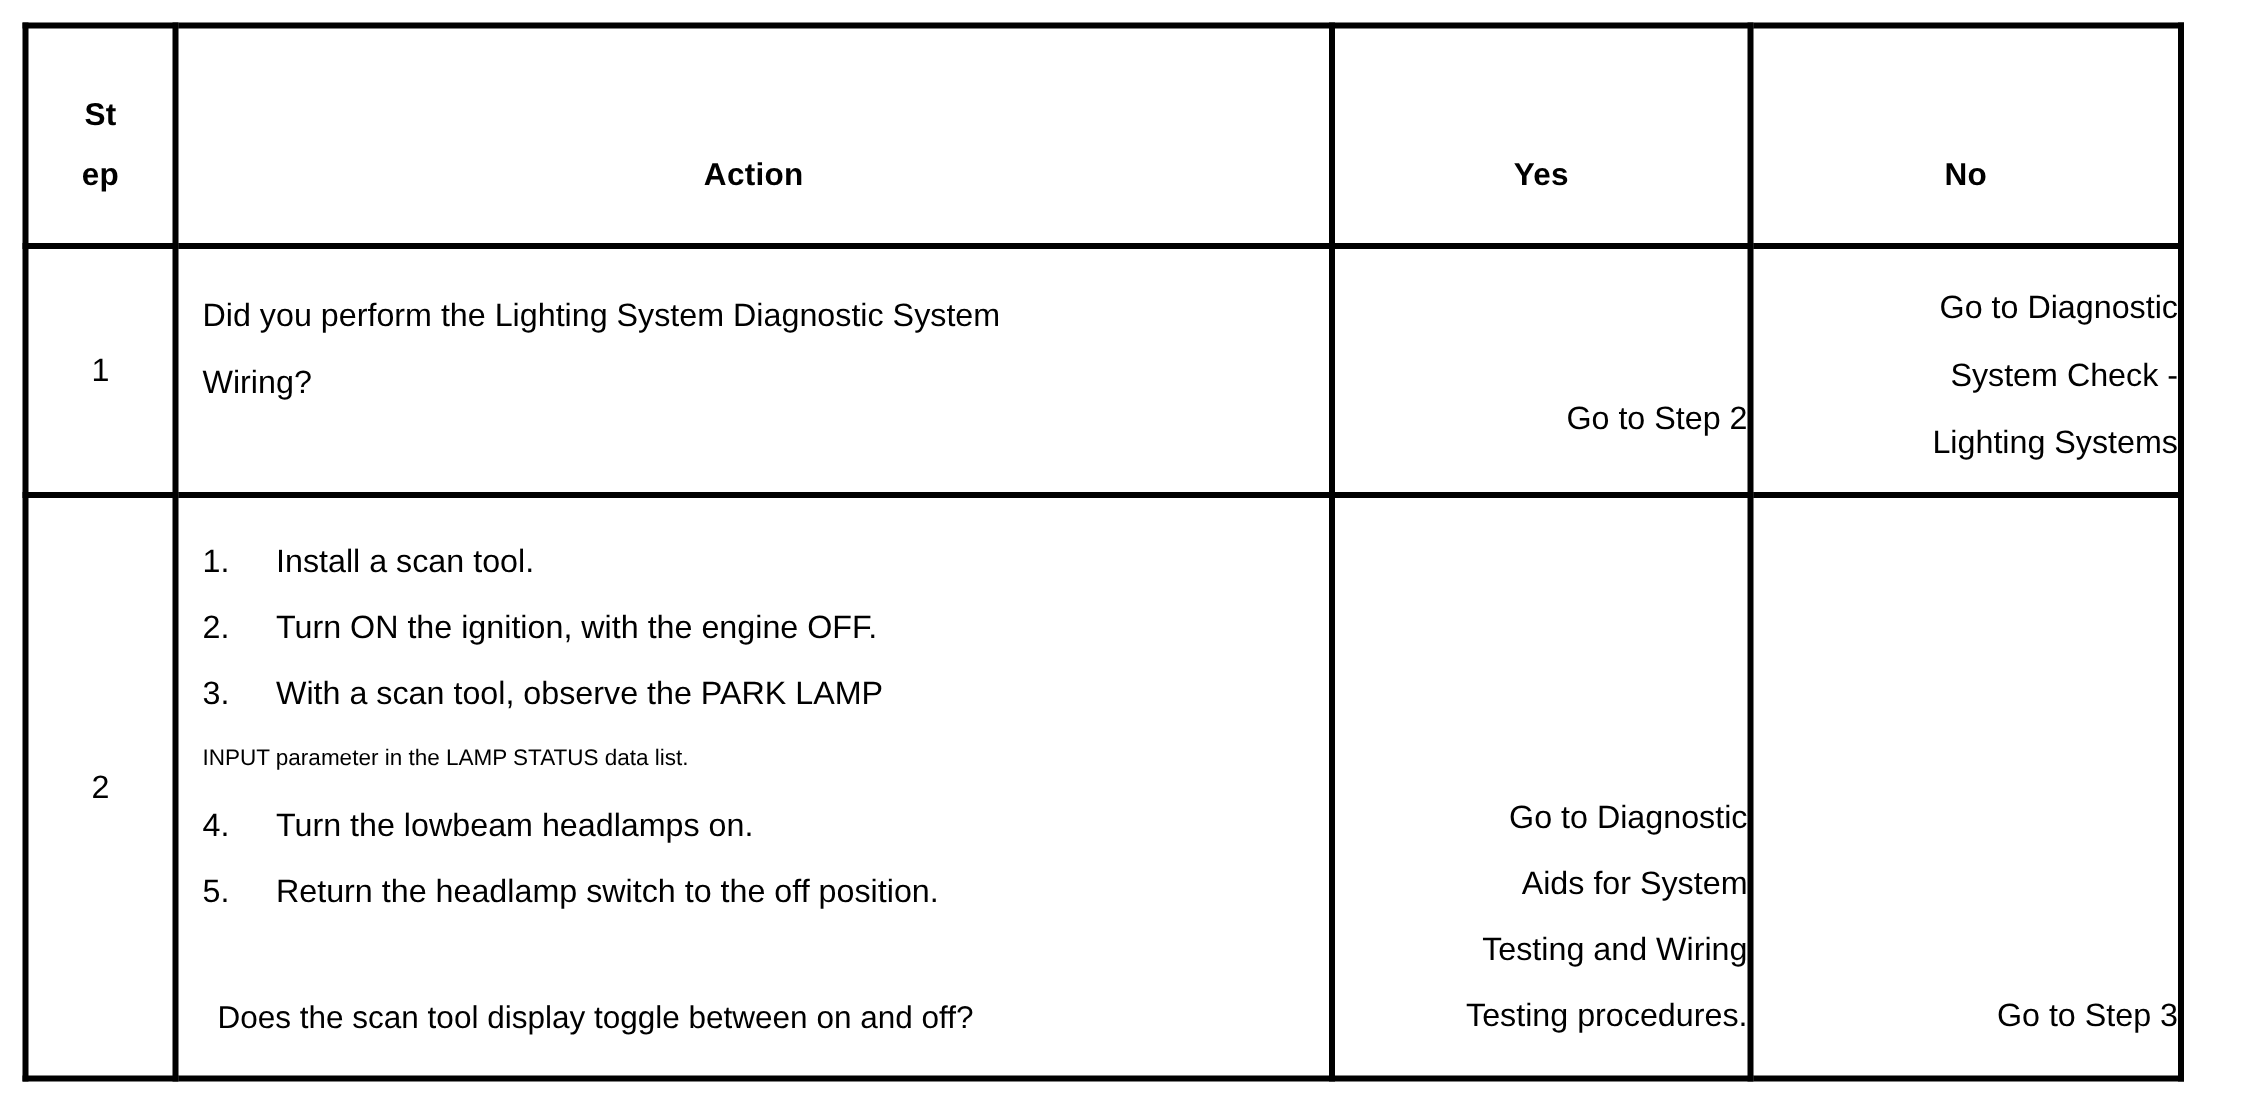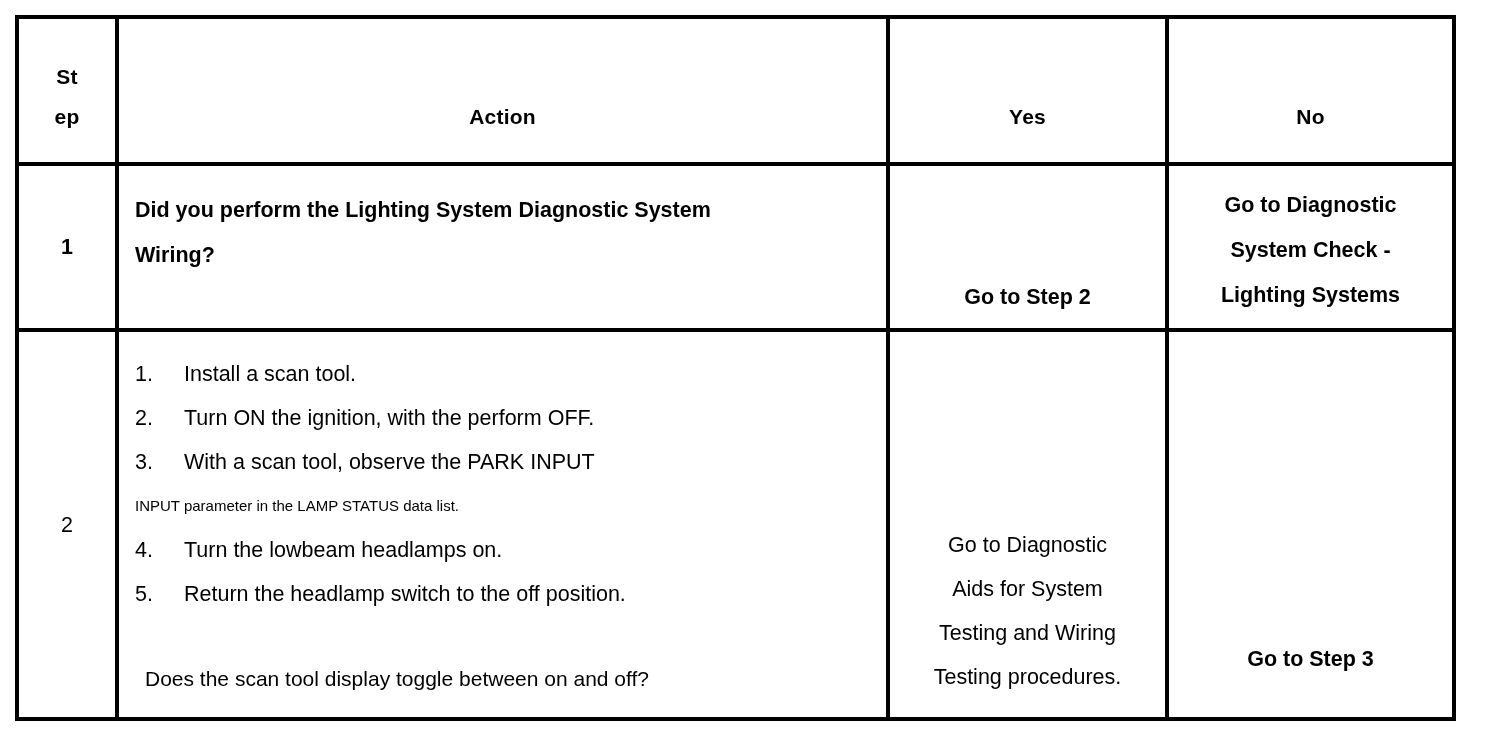--- a/index.html
+++ b/index.html
@@ -68,43 +68,42 @@
   
   .cell {
     box-sizing: border-box;
     height: 100%;
     display: flex;
     flex-direction: column;
   }
   .cell.v-center  { justify-content: center; }
   .cell.v-bottom  { justify-content: flex-end; }
   .cell.v-top     { justify-content: flex-start; }
-  .cell.h-center  { align-items: center; }
+  .cell.h-center  { align-items: flex-end; }
   .cell.h-left    { align-items: flex-start; }
 
   .step-num {
     font-size: 21.5px;
     line-height: 30px;
     text-align: center;
     width: 100%;
   }
 
   
-  .r1 td { height: 162px; font-weight: bold; }
+  .r1 td { height: 162px; }
   .action-1 {
     padding: 22px 0 0 16px;
   }
   .action-1 .line {
     font-size: 21.5px;
     line-height: 45px;
   }
 
   .yes-1 {
     padding-bottom: 26px;
-    margin-top: 18px;
   }
   .yes-1 .line,
   .no-1 .line {
     font-size: 21.5px;
     line-height: 45px;
     text-align: center;
   }
   .no-1 {
     padding-top: 17px;
   }
@@ -147,22 +146,21 @@
 
   .yes-2 {
     padding-bottom: 18px;
   }
   .yes-2 .line {
     font-size: 21.5px;
     line-height: 44px;
     text-align: center;
   }
   .no-2 {
-    padding-bottom: 36px;
-    font-weight: bold;
+    padding-bottom: 18px;
   }
   .no-2 .line {
     font-size: 21.5px;
     line-height: 44px;
     text-align: center;
   }
 </style>
 </head>
 <body>
 
@@ -237,25 +235,25 @@
         </td>
         <td>
           <div class="cell v-top h-left action-2">
             <ol class="olist">
               <li>
                 <span class="marker">1.</span>
                 <span>Install a scan tool.</span>
               </li>
               <li>
                 <span class="marker">2.</span>
-                <span>Turn ON the ignition, with the perform OFF.</span>
+                <span>Turn ON the ignition, with the engine OFF.</span>
               </li>
               <li>
                 <span class="marker">3.</span>
-                <span>With a scan tool, observe the PARK INPUT</span>
+                <span>With a scan tool, observe the PARK LAMP</span>
               </li>
             </ol>
             <div class="cont-line">INPUT parameter in the LAMP STATUS data list.</div>
             <ol class="olist">
               <li>
                 <span class="marker">4.</span>
                 <span>Turn the lowbeam headlamps on.</span>
               </li>
               <li>
                 <span class="marker">5.</span>

